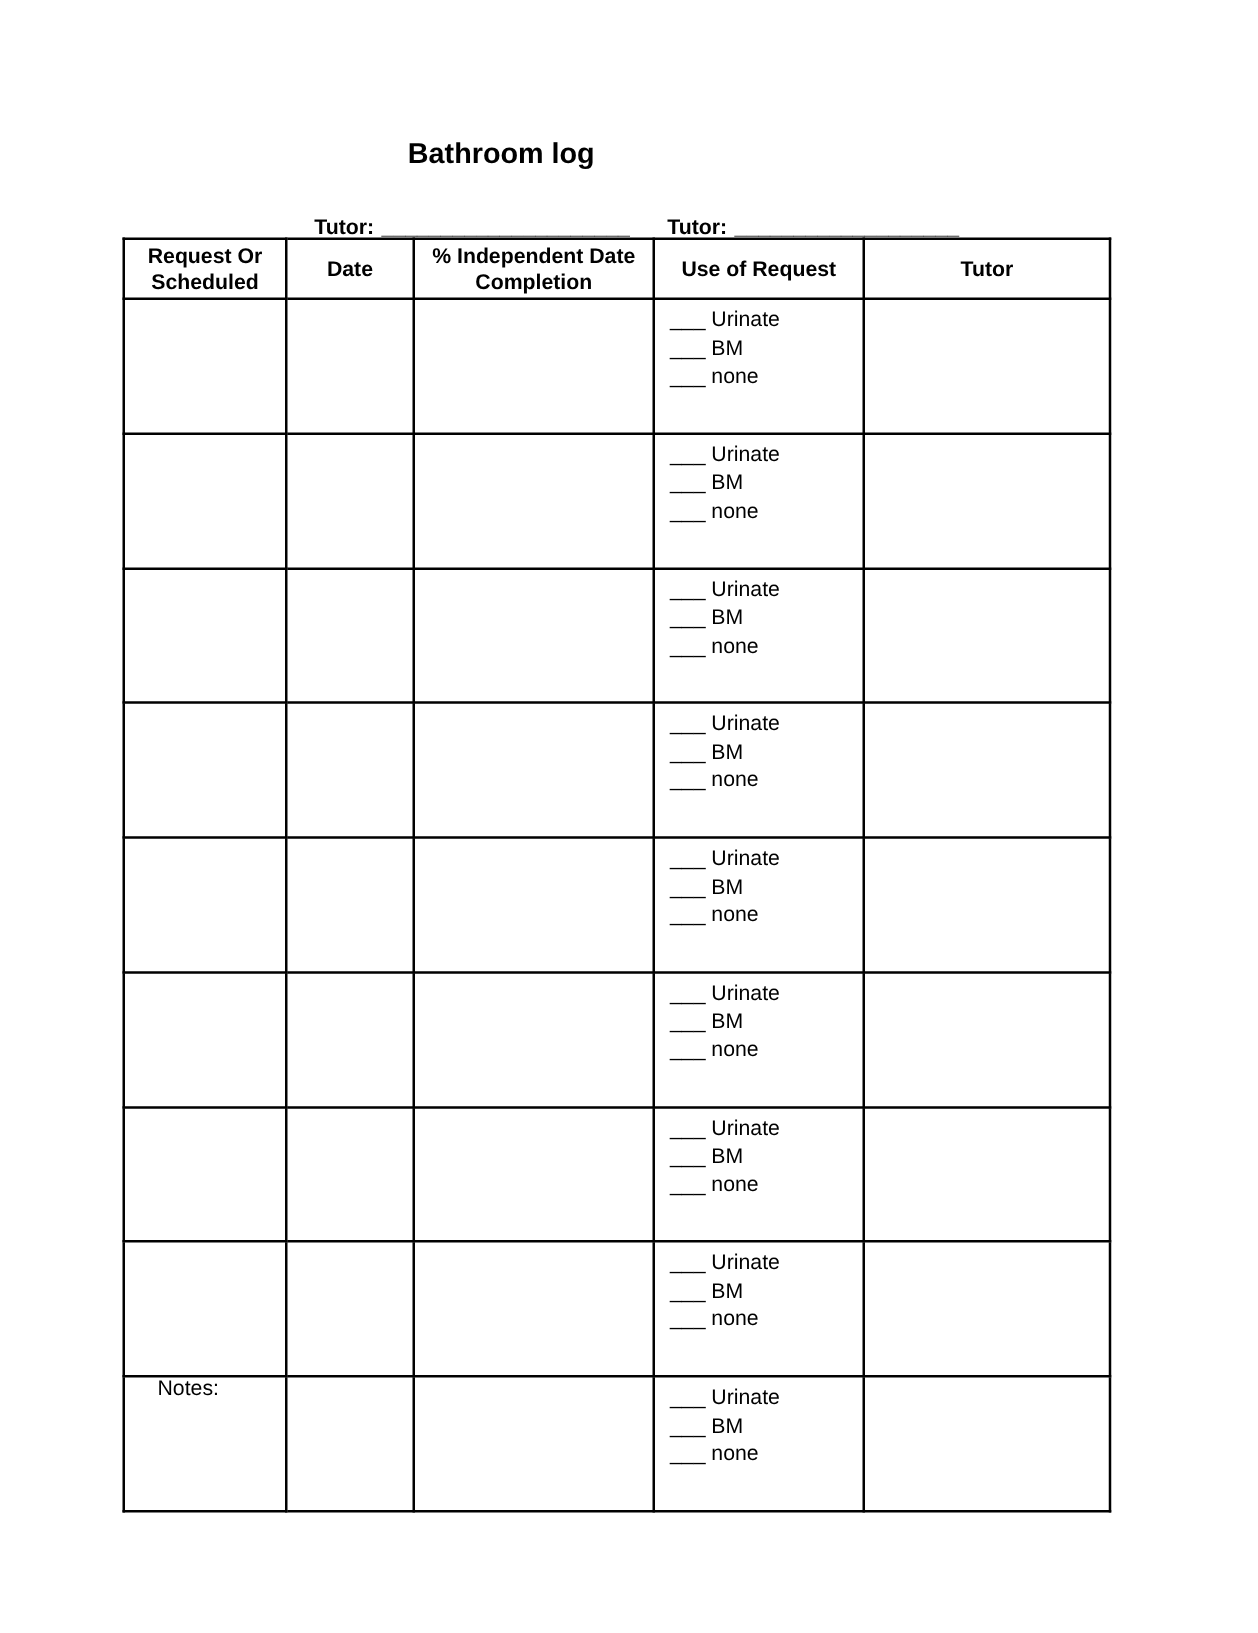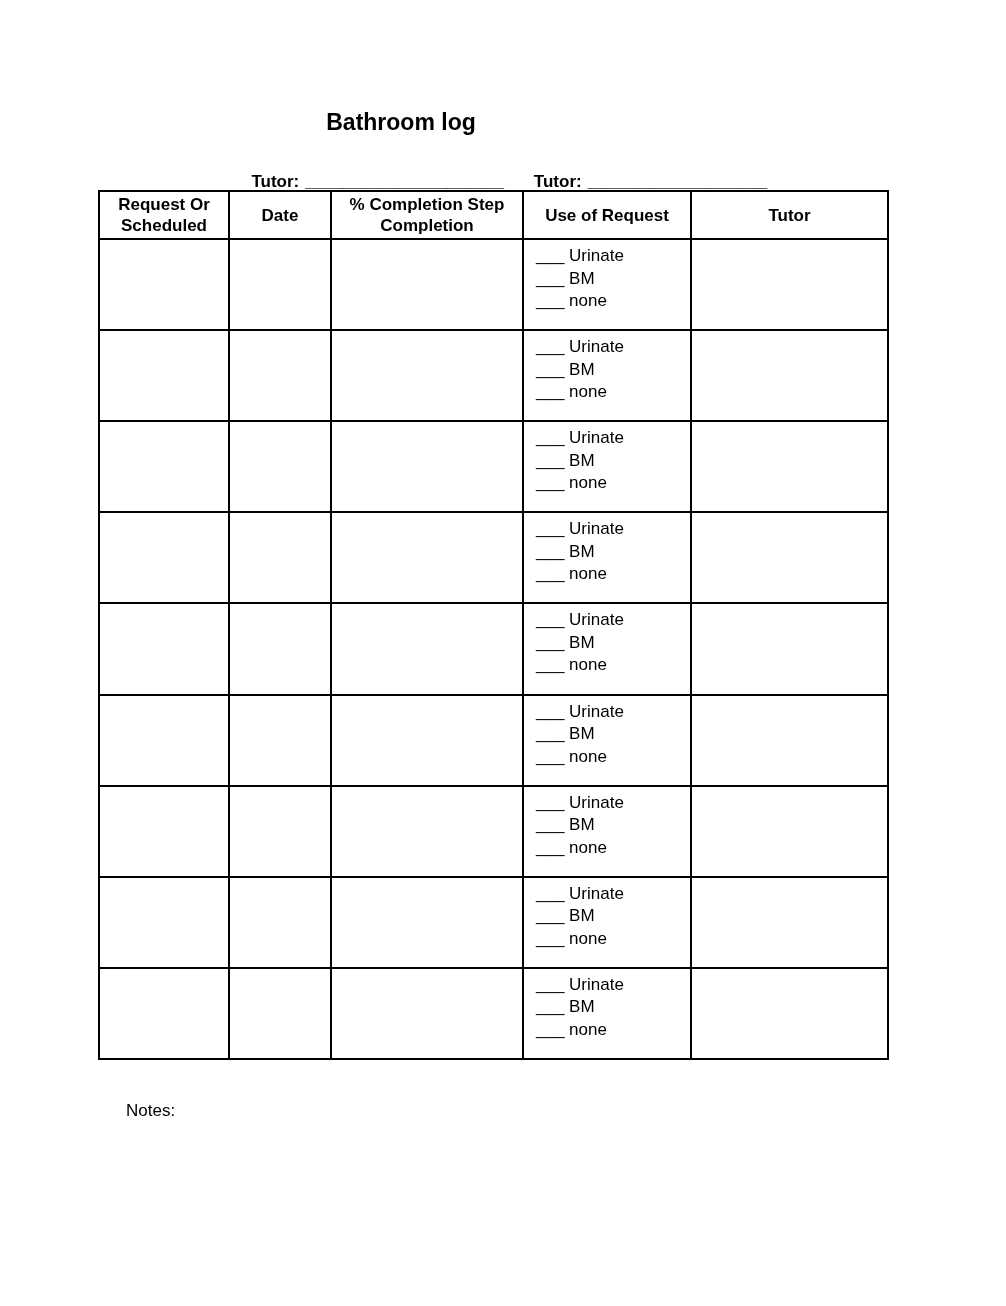--- a/index.html
+++ b/index.html
@@ -30,21 +30,21 @@
     font-weight: bold;
     white-space: pre;
   }
   .meta-line .blank-line { margin-left: 6px; letter-spacing: 0; }
   .meta-line .meta-gap { display: inline-block; width: 30px; }
   table.log-table {
     position: absolute;
     top: 190px;
     left: 98px;
     width: 789px;
-    height: 870px;
+    height: 1020px;
     border-collapse: collapse;
     table-layout: fixed;
   }
   table.log-table th,
   table.log-table td {
     border: 2px solid #000000;
   }
   table.log-table th {
     font-size: 17px;
     font-weight: bold;
@@ -86,21 +86,21 @@
     <col style="width:130px">
     <col style="width:102px">
     <col style="width:192px">
     <col style="width:168px">
     <col style="width:197px">
   </colgroup>
   <thead>
     <tr>
       <th>Request Or Scheduled</th>
       <th>Date</th>
-      <th>% Completion Step Completion</th>
+      <th>% Independent Date Completion</th>
       <th>Use of Request</th>
       <th>Tutor</th>
     </tr>
   </thead>
   <tbody id="log-rows">
       <tr>
         <td></td>
         <td></td>
         <td></td>
         <td class="options-cell">

